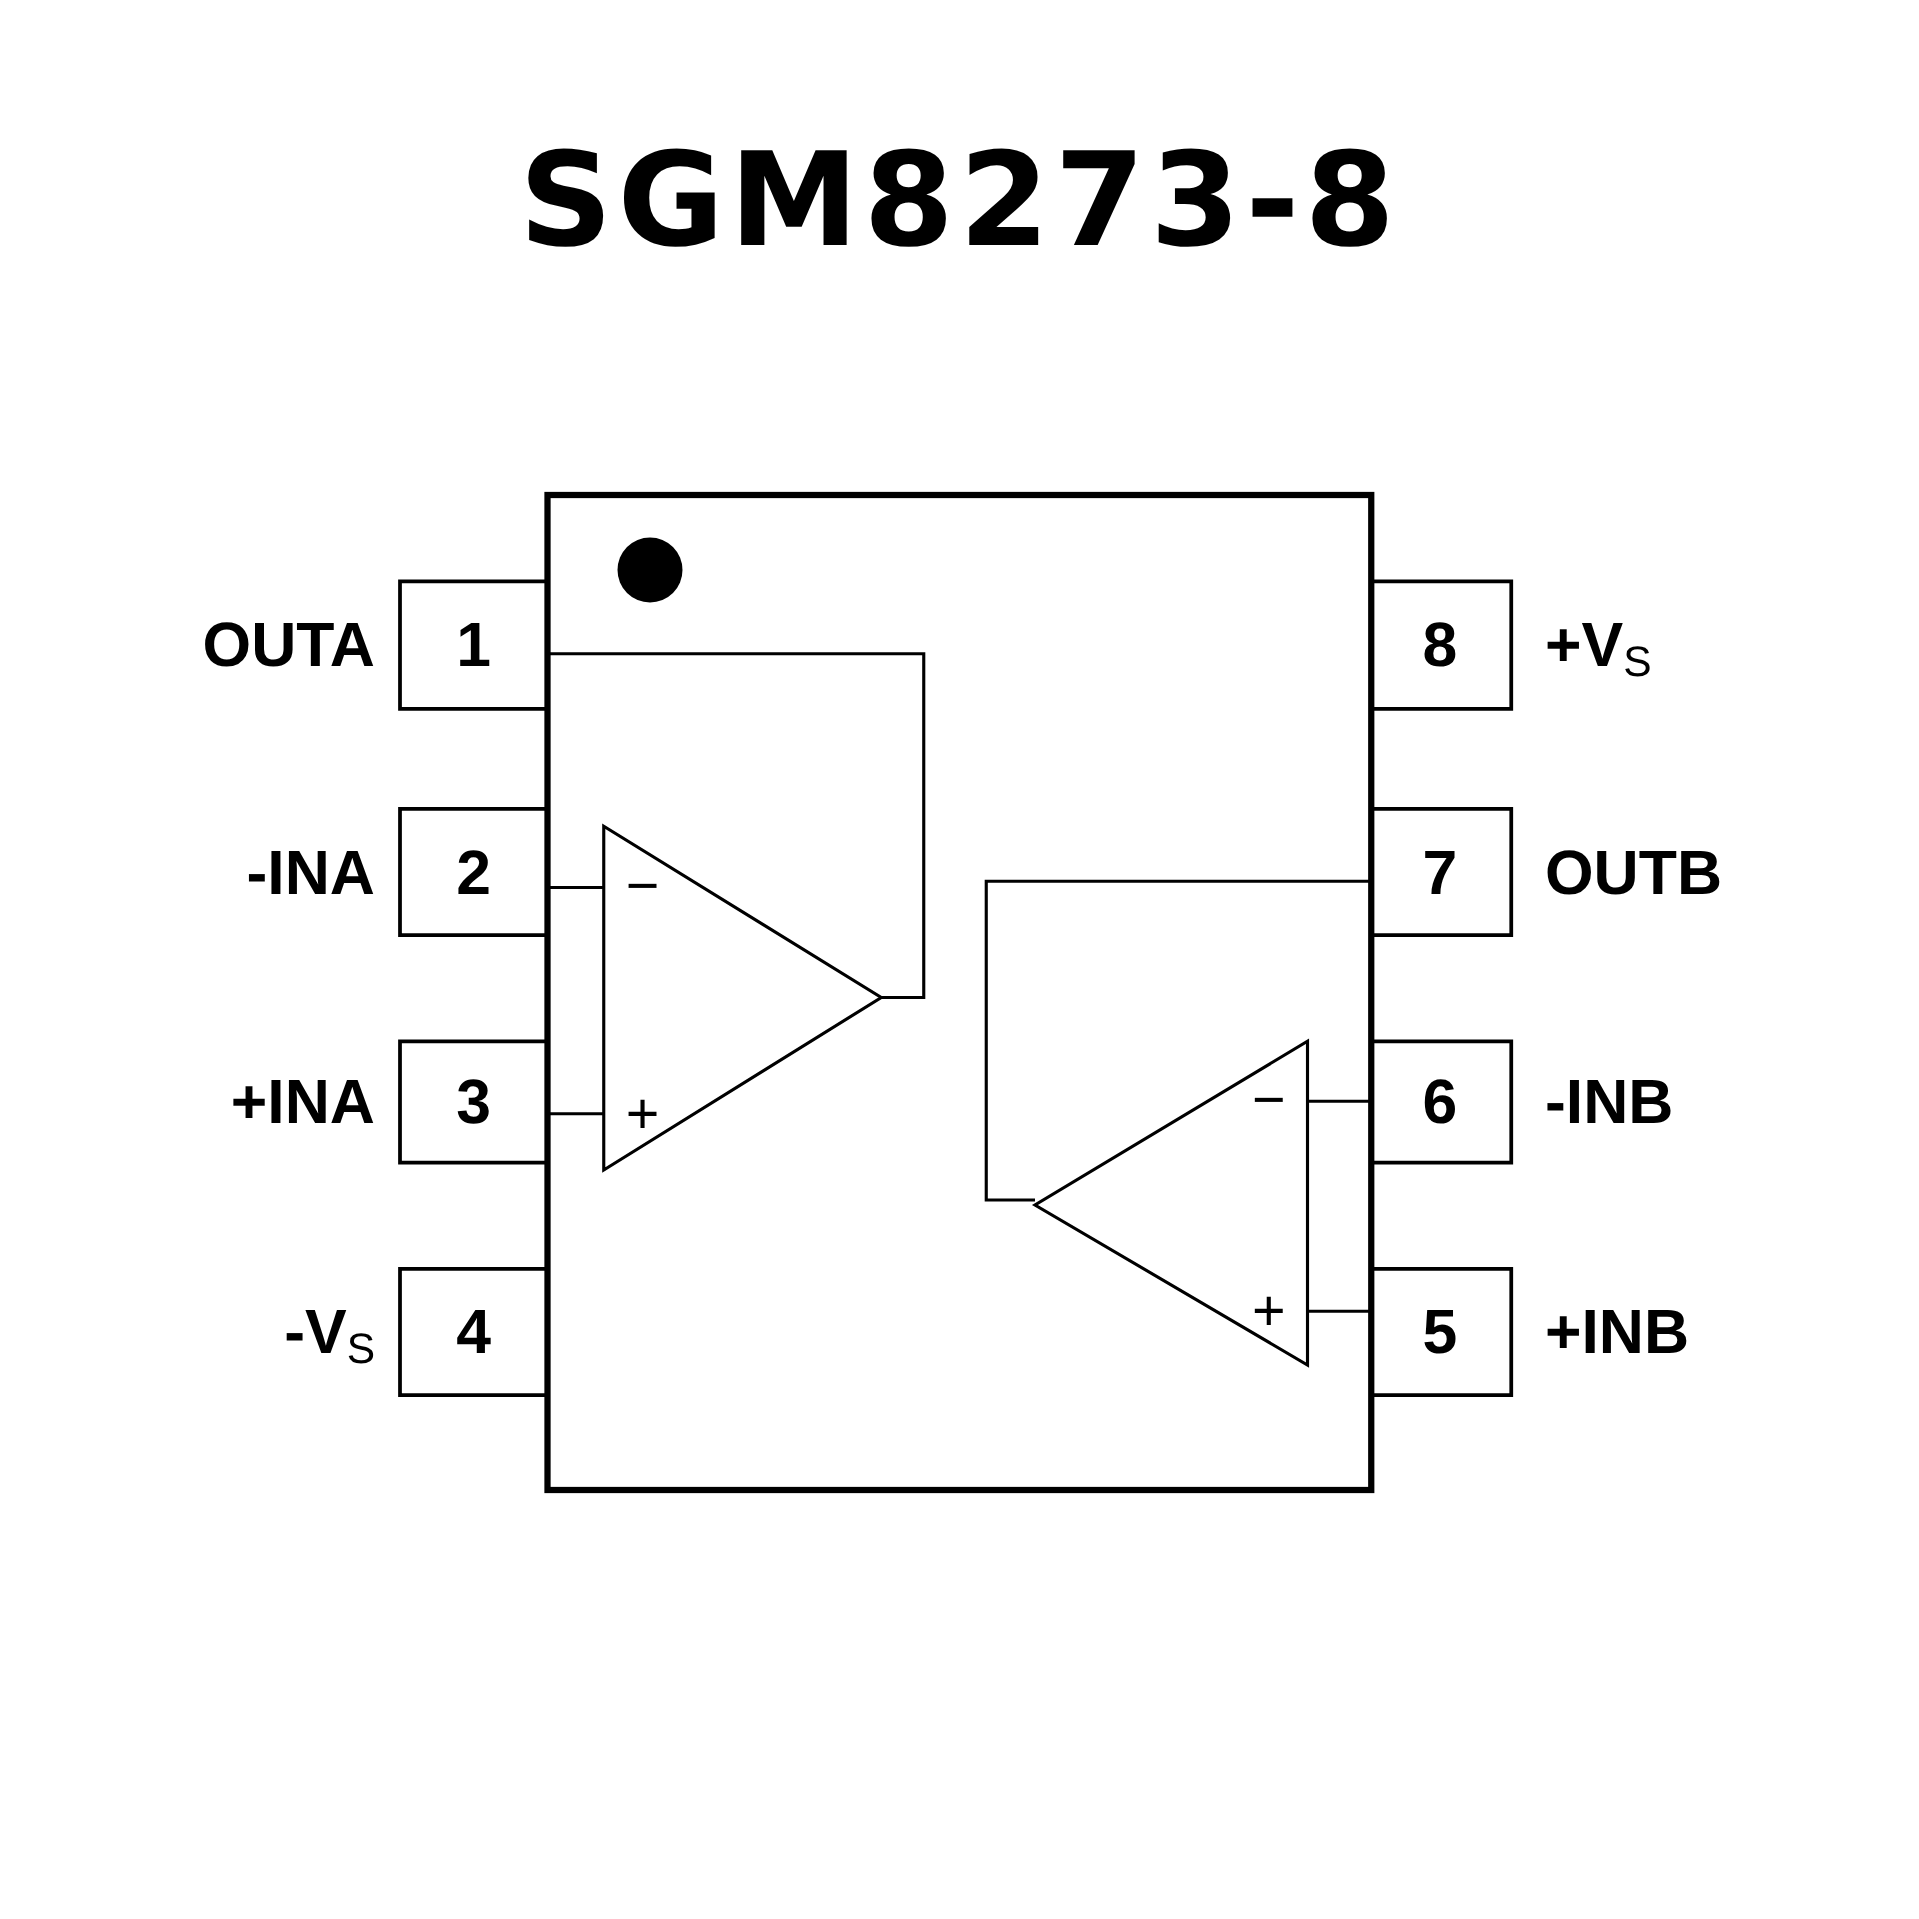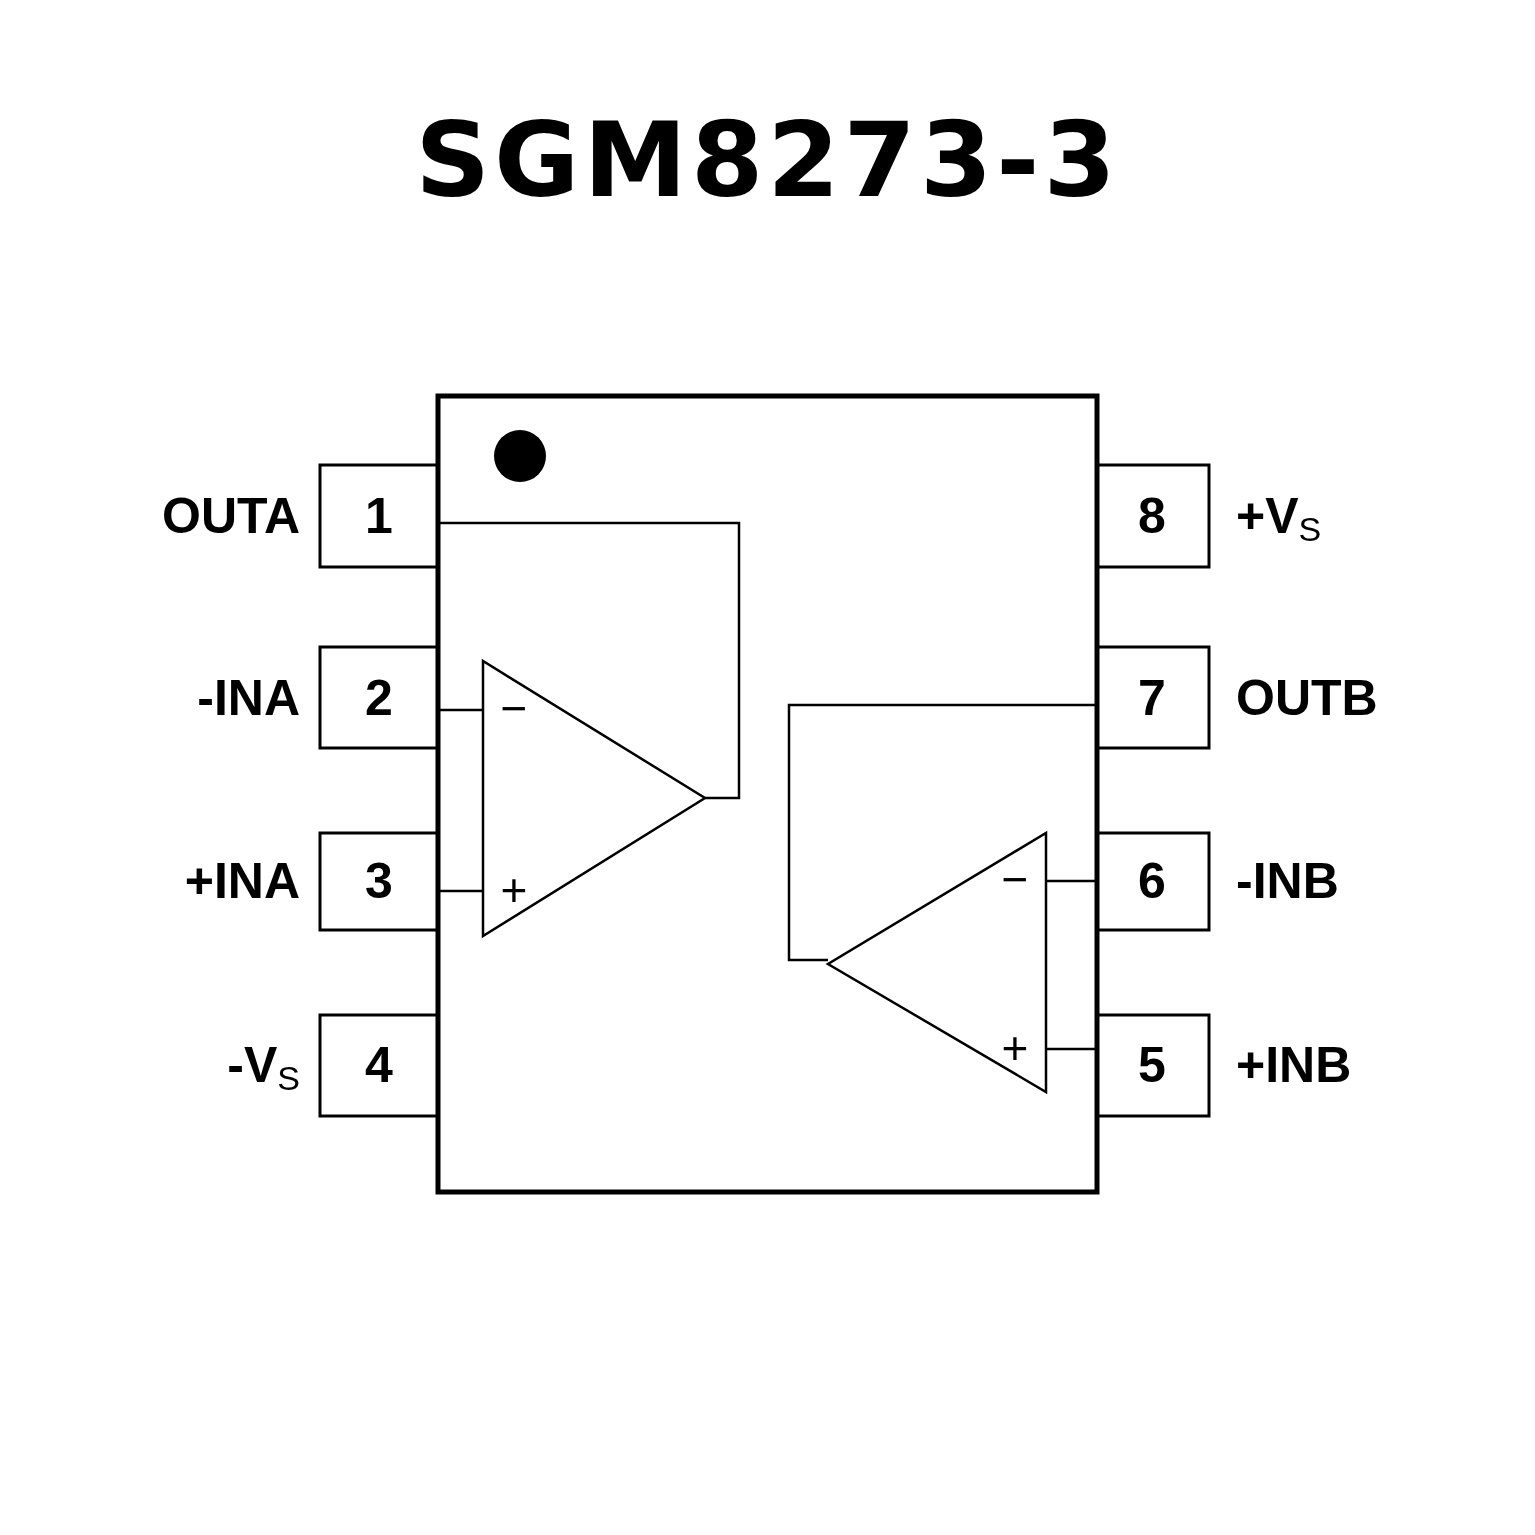--- a/index.html
+++ b/index.html
@@ -11,21 +11,21 @@
     }
     svg { position: absolute; left: 0; top: 0; }
     .pin-num { font-family: "Liberation Sans", sans-serif; font-weight: bold; font-size: 50px; fill: #000; }
     .pin-name { font-family: "Liberation Sans", sans-serif; font-weight: bold; font-size: 50px; fill: #000; }
     .pin-sub { font-family: "Liberation Sans", sans-serif; font-weight: normal; font-size: 34px; fill: #000; }
     .sign { font-family: "Liberation Sans", sans-serif; font-size: 46px; fill: #000; }
   </style>
 </head>
 <body>
 
-<div id="title">SGM8273-3</div>
+<div id="title">SGM8273-8</div>
 
 <svg width="1535" height="1535" viewBox="0 0 1535 1535">
 
   <rect x="438" y="396" width="659" height="796" fill="none" stroke="#000" stroke-width="5"></rect>
   <circle cx="520" cy="456" r="26" fill="#000"></circle>
 
   <g>
     <g>
       <path d="M438 465 H320 V567 H438" fill="none" stroke="#000" stroke-width="3"></path>
       <text class="pin-num" x="379" y="533" text-anchor="middle">1</text>

